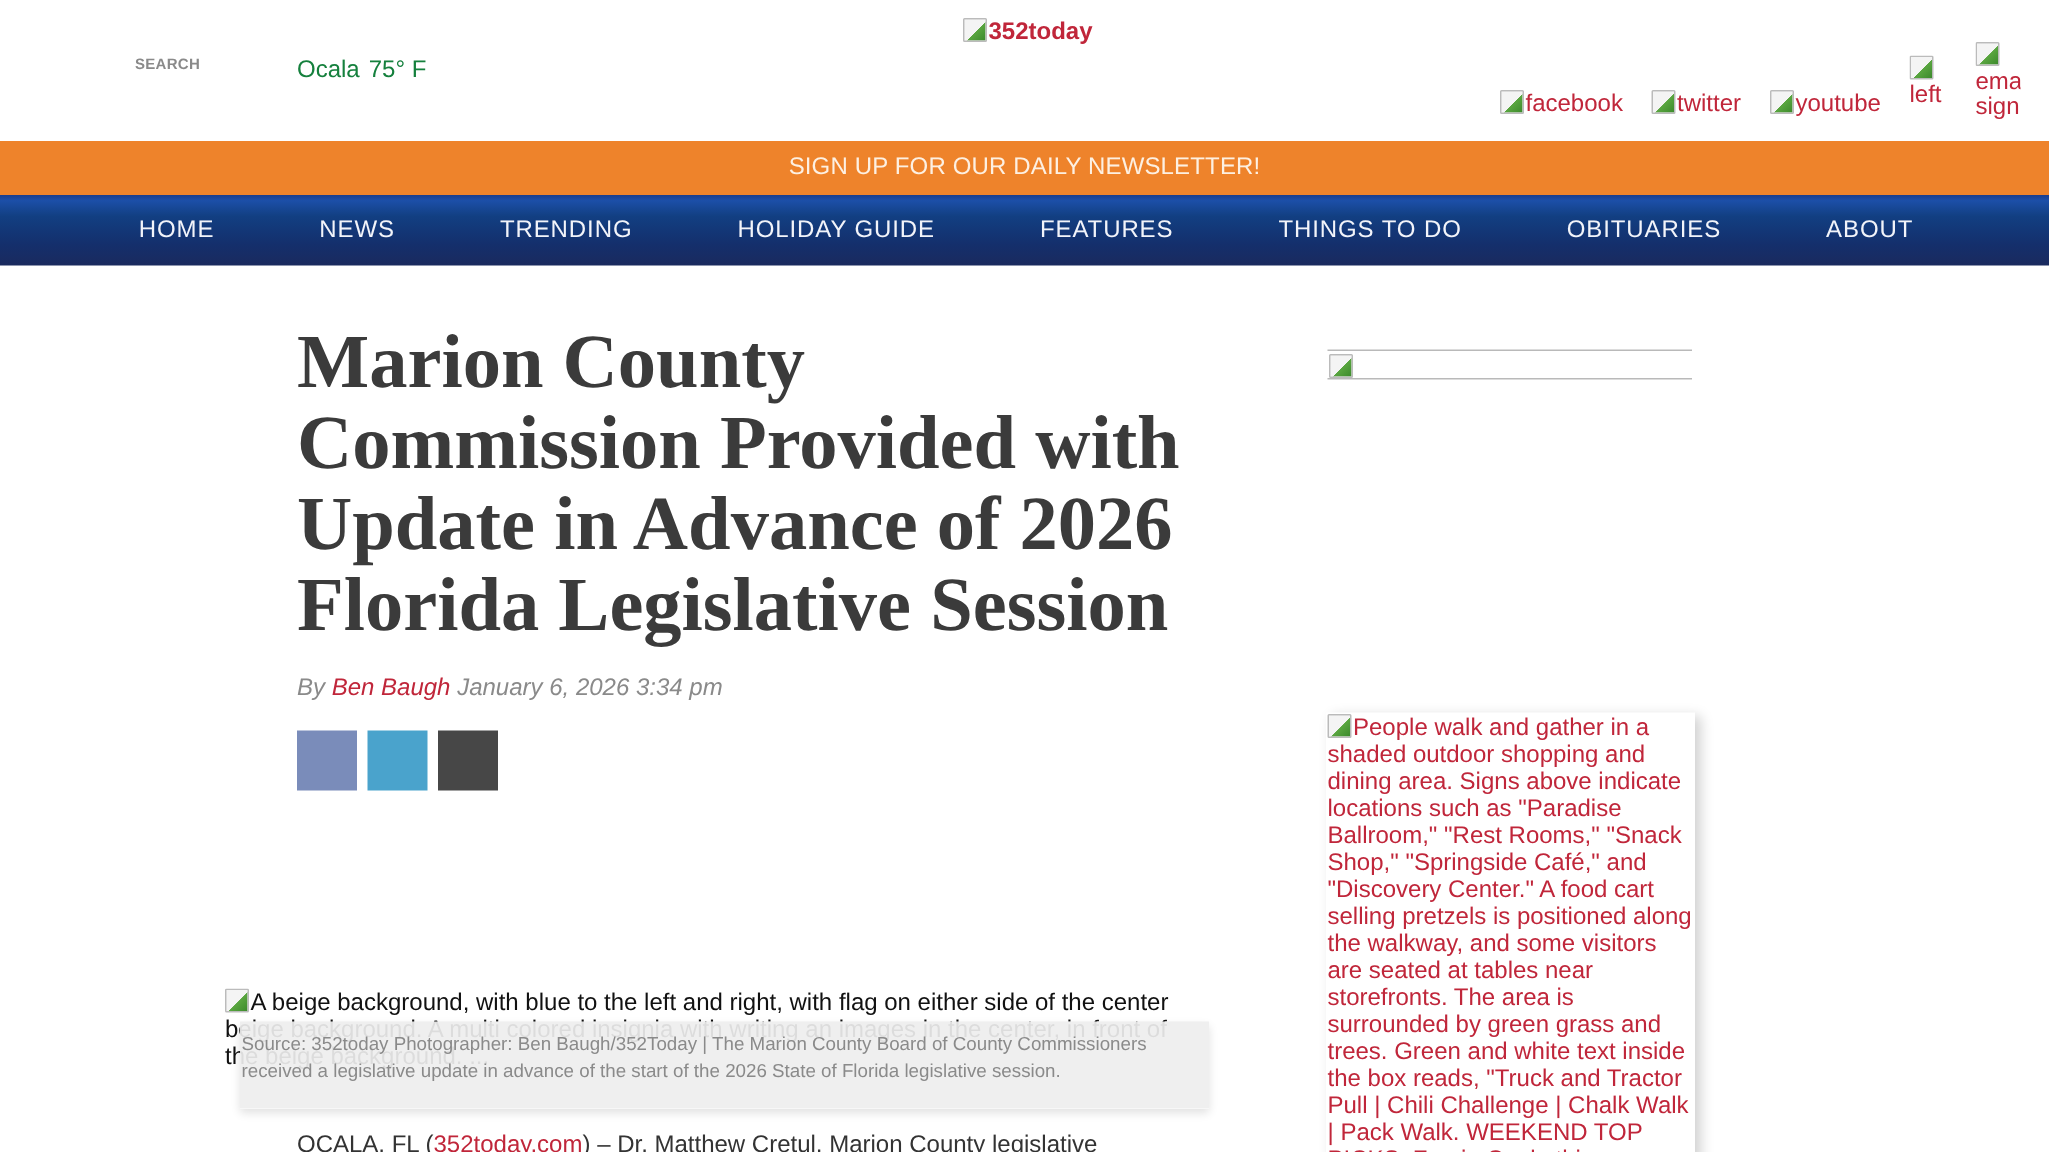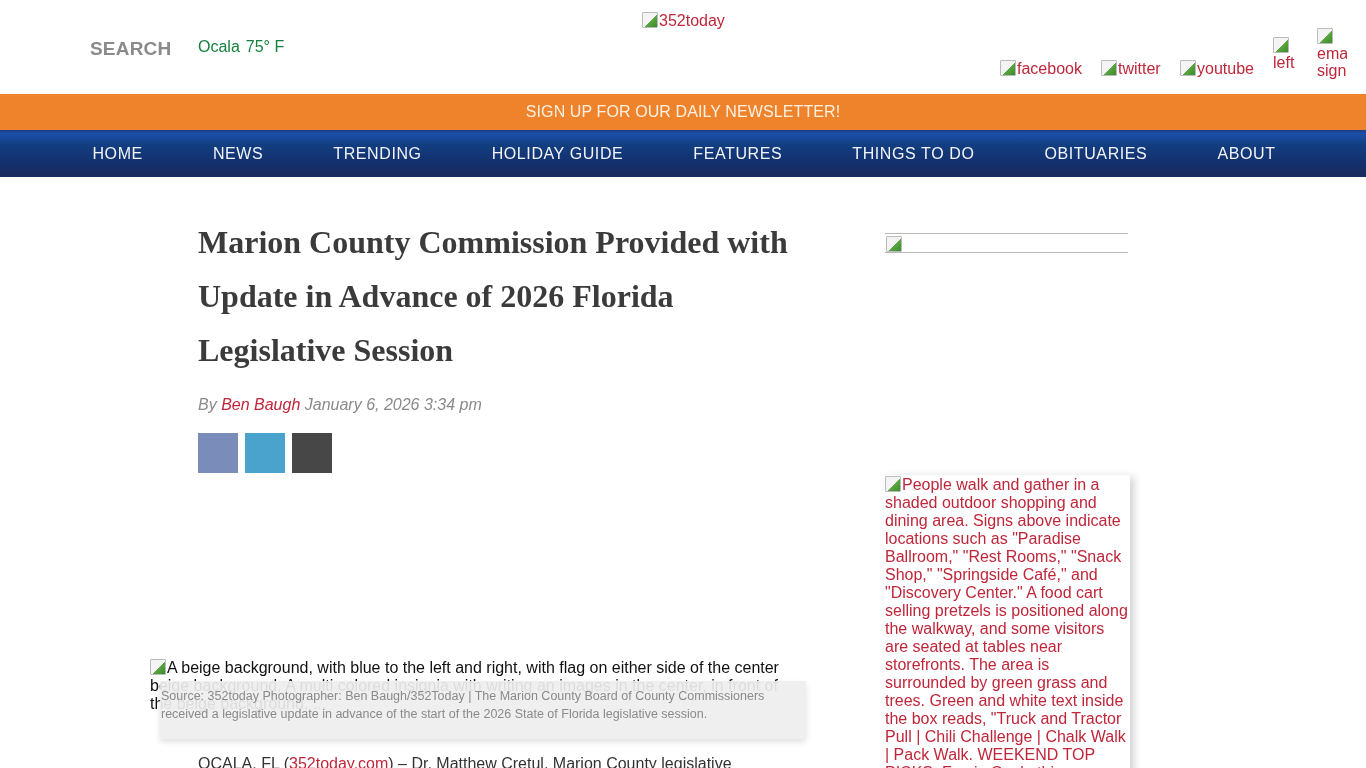--- a/index.html
+++ b/index.html
@@ -7,44 +7,44 @@
   body { font-family: "Liberation Sans", sans-serif; color: #333; position: relative; }
 
   .broken-img {
     display: inline-block; width: 16px; height: 16px; vertical-align: -2px;
     border: 1px solid #bbb; border-radius: 1px; background: linear-gradient(135deg, #f4f4f4 55%, #5aa640 56%, #3c8a2c 100%);
     margin-right: 1px; position: relative;
   }
 
   
   .topbar { position: absolute; left: 0; top: 0; width: 1366px; height: 94px; background: #fff; }
-  .search-label { position: absolute; left: 90px; top: 38px; font-size: 19px; font-weight: bold; color: #8a8a8a; letter-spacing: 0.2px; }
+  .search-label { position: absolute; left: 90px; top: 38px; font-size: 10px; font-weight: bold; color: #8a8a8a; letter-spacing: 0.2px; }
   .weather { position: absolute; left: 198px; top: 38px; font-size: 16px; color: #15803d; }
   .weather span { margin-right: 6px; }
-  .logo { position: absolute; left: 642px; top: 12px; font-size: 16px; color: #c0263a; }
+  .logo { position: absolute; left: 642px; top: 12px; font-size: 16px; color: #c0263a; font-weight: bold; }
   .social { position: absolute; top: 60px; font-size: 16px; color: #c0263a; line-height: 17px; }
   .social.fb { left: 1000px; }
   .social.tw { left: 1101px; }
   .social.yt { left: 1180px; }
   .social.inst { left: 1273px; top: 37px; width: 28px; overflow: hidden; }
   .social.email { left: 1317px; top: 28px; width: 30px; overflow: hidden; }
 
   
   .newsletter-bar { position: absolute; left: 0; top: 94px; width: 1366px; height: 36px; background: #ee832b; display: flex; align-items: center; justify-content: center; }
   .newsletter-bar a { color: #fdf0e2; font-size: 16px; text-decoration: none; letter-spacing: 0.1px; text-align: right; }
 
   
   .main-nav { position: absolute; left: 0; top: 130px; width: 1366px; height: 47px;
     background: linear-gradient(to bottom, #1a3c8c 0%, #1c4fa8 8%, #123f82 30%, #142f6c 70%, #1a2a5e 100%); }
   .main-nav ul { list-style: none; display: flex; justify-content: center; height: 100%; align-items: center; padding-left: 2px; }
   .main-nav li { color: #f2f4fa; font-size: 16px; letter-spacing: 0.6px; margin: 0 35px; cursor: pointer; }
 
   
   .article { position: absolute; left: 198px; top: 215px; width: 650px; }
-  .headline { font-family: "Liberation Serif", serif; font-weight: bold; font-size: 32px; line-height: 54px; color: #3b3b3b; width: 600px; }
+  .headline { font-family: "Liberation Serif", serif; font-weight: bold; font-size: 51px; line-height: 54px; color: #3b3b3b; width: 600px; }
   .dek { margin-top: 14px; font-size: 19px; line-height: 30px; color: #3c3c3c; width: 650px; }
   .byline { margin-top: 19px; font-size: 16px; font-style: italic; color: #8a8a8a; }
   .byline a { color: #c0263a; text-decoration: none; }
   .share { margin-top: 19px; display: flex; gap: 7px; }
   .share div { width: 40px; height: 40px; cursor: pointer; }
 
   .figure { position: absolute; left: 150px; top: 659px; width: 660px; }
   .figure-alt { font-size: 16px; line-height: 18px; color: #111; width: 640px; height: 72px; overflow: hidden; }
   .caption { position: absolute; left: 10px; top: 22px; width: 646px; height: 58px; background: rgba(238,238,238,0.92);
     box-shadow: 0 3px 6px rgba(0,0,0,0.12); padding: 6px 0 0 1px; font-size: 12.5px; line-height: 18px; color: #8a8a8a; }

